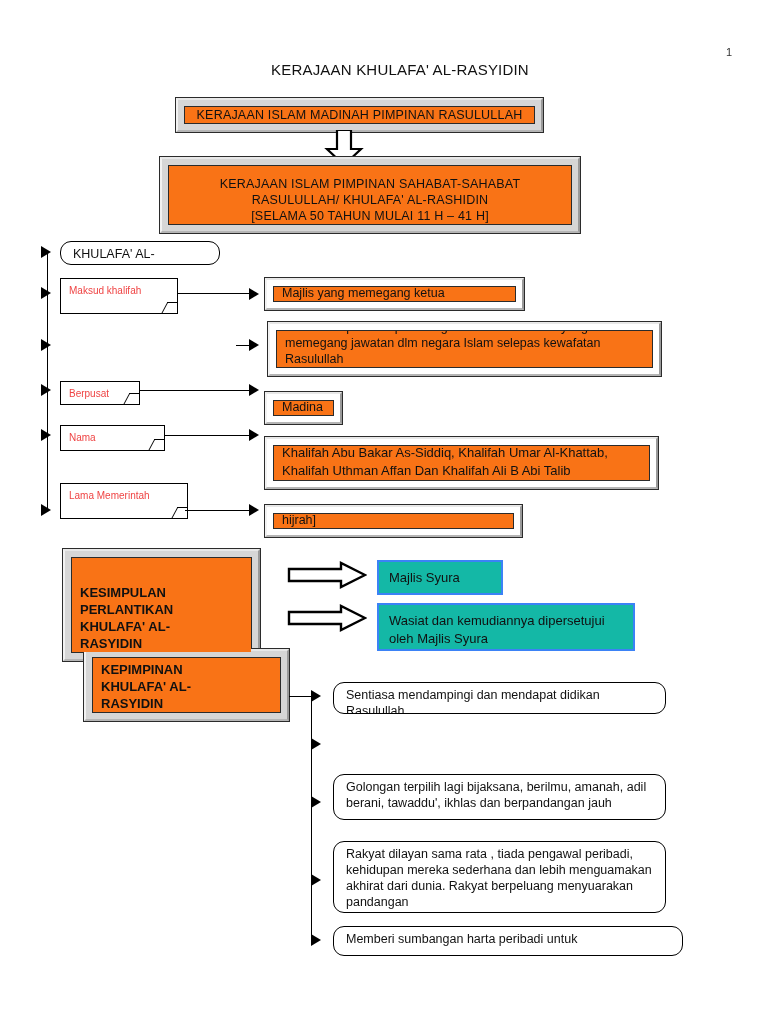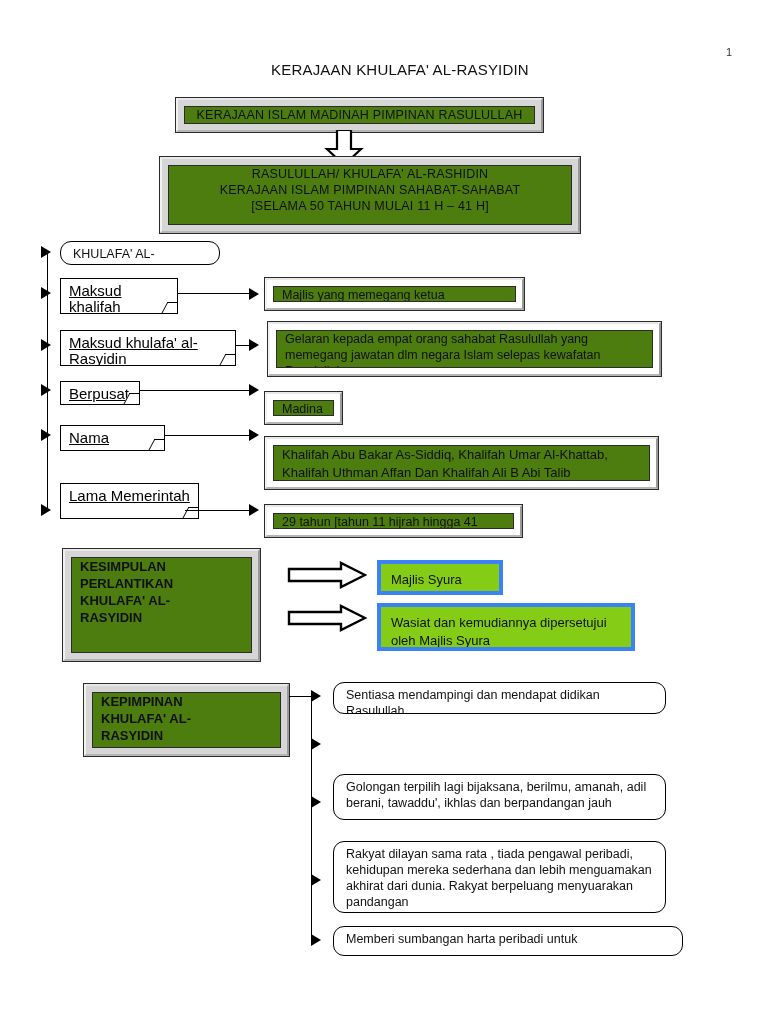--- a/index.html
+++ b/index.html
@@ -51,23 +51,23 @@
     content: "";
     position: absolute;
     left: 6px; top: 6px; right: 6px; bottom: 6px;
     border: 1px solid #2b2b2b;
     background: #ffffff;
     pointer-events: none;
   }
   .bevel > .bevel-inner {
     position: absolute;
     left: 7px; top: 7px; right: 7px; bottom: 7px;
-    background: #4d7c0f;
+    background: #f97316;
     display: flex;
-    align-items: flex-start;
+    align-items: flex-end;
     overflow: hidden;
     z-index: 2;
   }
   .bevel.frame-gray {
     background: #d6d6d6;
   }
   .bevel.frame-gray::before { background: #ffffff; }
 
   .bx-text {
     width: 100%;
@@ -110,24 +110,23 @@
     border-left: 1px solid #000;
     border-top: 1px solid #000;
     transform: skewX(-28deg);
     transform-origin: bottom right;
   }
   .note .note-text {
     position: absolute;
     left: 8px;
     top: 4px;
     right: 6px;
-    font-size: 15px;
+    font-size: 10px;
     line-height: 16px;
-    color: #000000;
-    text-decoration: underline;
+    color: #ef4444;
   }
 
   
   .pill {
     position: absolute;
     box-sizing: border-box;
     background: #ffffff;
     border: 1.4px solid #000000;
     border-radius: 11px;
     overflow: hidden;
@@ -139,22 +138,22 @@
     right: 8px;
     font-size: 12.5px;
     line-height: 16px;
     color: #111;
   }
 
   
   .plain {
     position: absolute;
     box-sizing: border-box;
-    background: #84cc16;
-    border: 4px solid #3b82f6;
+    background: #14b8a6;
+    border: 2px solid #3b82f6;
     overflow: hidden;
   }
   .plain .plain-text {
     position: absolute;
     left: 10px;
     top: 7px;
     right: 8px;
     font-size: 13px;
     line-height: 18px;
     color: #111;
@@ -202,22 +201,22 @@
 
   <div class="block-arrow-down" style="left:324px; top:130px; width:40px; height:36px;">
     <svg width="40" height="36" viewBox="0 0 40 36">
       <polygon points="13,0 27,0 27,19 37,19 20,35 3,19 13,19" fill="#ffffff" stroke="#000000" stroke-width="2.2"></polygon>
     </svg>
   </div>
 
   <div class="bevel frame-gray" style="left:160px; top:157px; width:420px; height:76px;">
     <div class="bevel-inner">
       <div class="bx-text center caps">
+        <div>KERAJAAN ISLAM  PIMPINAN  SAHABAT-SAHABAT</div>
         <div>RASULULLAH/ KHULAFA' AL-RASHIDIN</div>
-        <div>KERAJAAN ISLAM  PIMPINAN  SAHABAT-SAHABAT</div>
         <div>[SELAMA 50 TAHUN MULAI 11 H – 41 H]</div>
       </div>
     </div>
   </div>
 
   <div class="line-v" style="left:47px; top:252px; height:258px;"></div>
 
   <div class="arrowhead-r" style="left:41px; top:246px;"></div>
   <div class="arrowhead-r" style="left:41px; top:287px;"></div>
   <div class="arrowhead-r" style="left:41px; top:339px;"></div>
@@ -234,24 +233,20 @@
     <span class="fold"></span>
   </div>
   <div class="line-h" style="left:178px; top:293px; width:72px;"></div>
   <div class="arrowhead-r" style="left:249px; top:288px;"></div>
   <div class="bevel" style="left:265px; top:278px; width:259px; height:32px;">
     <div class="bevel-inner">
       <div class="bx-text">Majlis yang memegang ketua</div>
     </div>
   </div>
 
-  <div class="note" style="left:60px; top:330px; width:176px; height:36px;">
-    <span class="note-text">Maksud khulafa' al-Rasyidin</span>
-    <span class="fold"></span>
-  </div>
   <div class="line-h" style="left:236px; top:345px; width:14px;"></div>
   <div class="arrowhead-r" style="left:249px; top:339px;"></div>
   <div class="bevel" style="left:268px; top:322px; width:393px; height:54px;">
     <div class="bevel-inner">
       <div class="bx-text">Gelaran kepada empat orang sahabat Rasulullah yang memegang jawatan dlm negara Islam selepas kewafatan Rasulullah</div>
     </div>
   </div>
 
   <div class="note" style="left:60px; top:381px; width:80px; height:24px;">
     <span class="note-text">Berpusat</span>
@@ -270,21 +265,21 @@
     <span class="fold"></span>
   </div>
   <div class="line-h" style="left:165px; top:435px; width:85px;"></div>
   <div class="arrowhead-r" style="left:249px; top:429px;"></div>
   <div class="bevel" style="left:265px; top:437px; width:393px; height:52px;">
     <div class="bevel-inner">
       <div class="bx-text big">Khalifah Abu Bakar As-Siddiq, Khalifah Umar Al-Khattab, Khalifah Uthman Affan Dan Khalifah Ali B Abi Talib</div>
     </div>
   </div>
 
-  <div class="note" style="left:60px; top:483px; width:139px; height:36px;padding-left:28px;">
+  <div class="note" style="left:60px; top:483px; width:128px; height:36px;padding-left:28px;">
     <span class="note-text">Lama Memerintah</span>
     <span class="fold"></span>
   </div>
   <div class="line-h" style="left:185px; top:510px; width:65px;"></div>
   <div class="arrowhead-r" style="left:249px; top:504px;"></div>
   <div class="bevel" style="left:265px; top:505px; width:257px; height:32px;">
     <div class="bevel-inner">
       <div class="bx-text">29 tahun [tahun 11 hijrah hingga 41 hijrah]</div>
     </div>
   </div>
@@ -311,21 +306,21 @@
 
   <div class="block-arrow-right" style="left:287px; top:604px; width:80px; height:28px;">
     <svg width="80" height="28" viewBox="0 0 80 28">
       <polygon points="2,8 54,8 54,2 78,14 54,26 54,20 2,20" fill="#ffffff" stroke="#000000" stroke-width="2.4"></polygon>
     </svg>
   </div>
   <div class="plain" style="left:377px; top:603px; width:258px; height:48px;">
     <span class="plain-text">Wasiat dan kemudiannya dipersetujui oleh Majlis Syura</span>
   </div>
 
-  <div class="bevel frame-gray" style="left:84px; top:684px; width:205px; height:72px;">
+  <div class="bevel frame-gray" style="left:84px; top:649px; width:205px; height:72px;">
     <div class="bevel-inner">
       <div class="bx-text bold-block">
         <div>KEPIMPINAN</div>
         <div>KHULAFA' AL-</div>
         <div>RASYIDIN</div>
       </div>
     </div>
   </div>
 
   <div class="line-h" style="left:289px; top:696px; width:23px;"></div>

